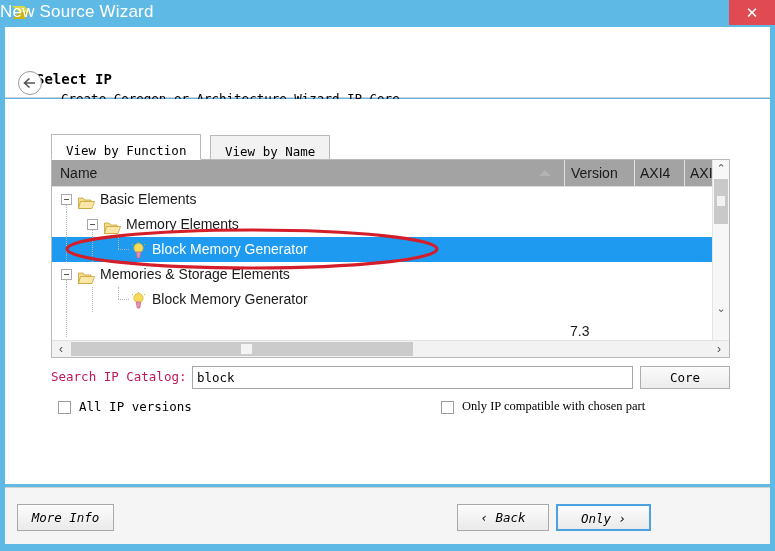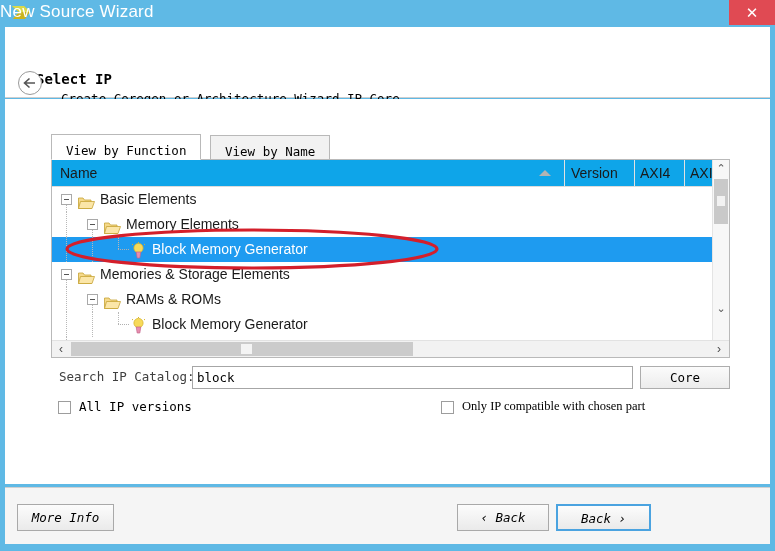--- a/index.html
+++ b/index.html
@@ -145,21 +145,21 @@
     left: 46px; top: 60px;
     width: 679px; height: 199px;
     border: 1px solid #b9b9b9;
     background: #ffffff;
     box-sizing: border-box;
   }
   .col-header {
     position: absolute;
     left: 0; top: 0;
     width: 677px; height: 27px;
-    background: #0ea5e9;
+    background: #a3a3a3;
     border-bottom: 1px solid #dcdcdc;
     box-sizing: border-box;
   }
   .col-h {
     position: absolute;
     top: 0;
     height: 26px;
     line-height: 26px;
     font-size: 14px;
     color: #1a1a1a;
@@ -328,23 +328,22 @@
   .search-row {
     position: absolute;
     left: 46px; top: 267px;
     width: 679px; height: 24px;
   }
   .search-label {
     position: absolute;
     left: 0; top: 3px;
     font-family: "DejaVu Sans Mono", monospace;
     font-size: 12.5px;
-    color: #404040;
+    color: #be185d;
     white-space: nowrap;
-    margin-left: 8px;
   }
   .search-input {
     position: absolute;
     left: 141px; top: 0;
     width: 441px; height: 23px;
     border: 1px solid #a6a6a6;
     background: #ffffff;
     box-sizing: border-box;
     padding: 0 4px;
     font-family: "DejaVu Sans Mono", monospace;
@@ -525,33 +524,20 @@
           <div class="folder" style="left:26px;">
             <svg width="17" height="14" viewBox="0 0 17 14">
               <path d="M0.5 2 L5 2 L6.5 4 L13 4 L13 12.5 L0.5 12.5 Z" fill="#f5d98a" stroke="#c6a335" stroke-width="0.8"></path>
               <path d="M2.5 5.5 L16.5 5.5 L14 12.5 L0.5 12.5 Z" fill="#fbe6a8" stroke="#c6a335" stroke-width="0.8"></path>
             </svg>
           </div>
           <div class="row-label" style="left:48px;">Memories &amp; Storage Elements</div>
           <div class="row-version"></div>
         </div>
 
-        <div class="row">
-          <div class="vdash" style="left:14px; top:0; height:25px;"></div>
-          <div class="vdash" style="left:40px; top:12px; height:13px;"></div>
-          <div class="expander" style="left:35px;"></div>
-          <div class="folder" style="left:52px;">
-            <svg width="17" height="14" viewBox="0 0 17 14">
-              <path d="M0.5 2 L5 2 L6.5 4 L13 4 L13 12.5 L0.5 12.5 Z" fill="#f5d98a" stroke="#c6a335" stroke-width="0.8"></path>
-              <path d="M2.5 5.5 L16.5 5.5 L14 12.5 L0.5 12.5 Z" fill="#fbe6a8" stroke="#c6a335" stroke-width="0.8"></path>
-            </svg>
-          </div>
-          <div class="row-label" style="left:74px;">RAMs &amp; ROMs</div>
-          <div class="row-version"></div>
-        </div>
 
         <div class="row">
           <div class="vdash" style="left:14px; top:0; height:25px;"></div>
           <div class="vdash" style="left:40px; top:0; height:25px;"></div>
           <div class="vdash" style="left:66px; top:0; height:12px;"></div>
           <div class="dashline" style="left:66px;"></div>
           <div class="ipicon" style="left:79px;">
             <svg width="15" height="17" viewBox="0 0 15 17">
               <circle cx="7.5" cy="6" r="4.6" fill="#f7da5a" stroke="#d8b52c" stroke-width="0.8"></circle>
               <path d="M5.2 10 L9.8 10 L8.8 16 L6.2 16 Z" fill="#e78fb0" stroke="#c4648b" stroke-width="0.7"></path>
@@ -592,21 +578,21 @@
       <div class="cb-label" style="left:28px;">All IP versions</div>
 
       <div class="cbox" style="left:390px;"></div>
       <div class="cb-label" style="left:411px;font-family:Liberation Serif, serif;">Only IP compatible with chosen part</div>
     </div>
   </div>
 
   <div class="footer">
     <div class="btn more">More Info</div>
     <div class="btn back">‹ Back</div>
-    <div class="btn next">Back ›</div>
+    <div class="btn next">Only ›</div>
   </div>
 
   <div class="annotation">
     <svg width="378" height="44" viewBox="0 0 378 44">
       <ellipse cx="189" cy="22" rx="185" ry="19" fill="none" stroke="#d41f2b" stroke-width="3.2"></ellipse>
     </svg>
   </div>
 
 </div>
 

